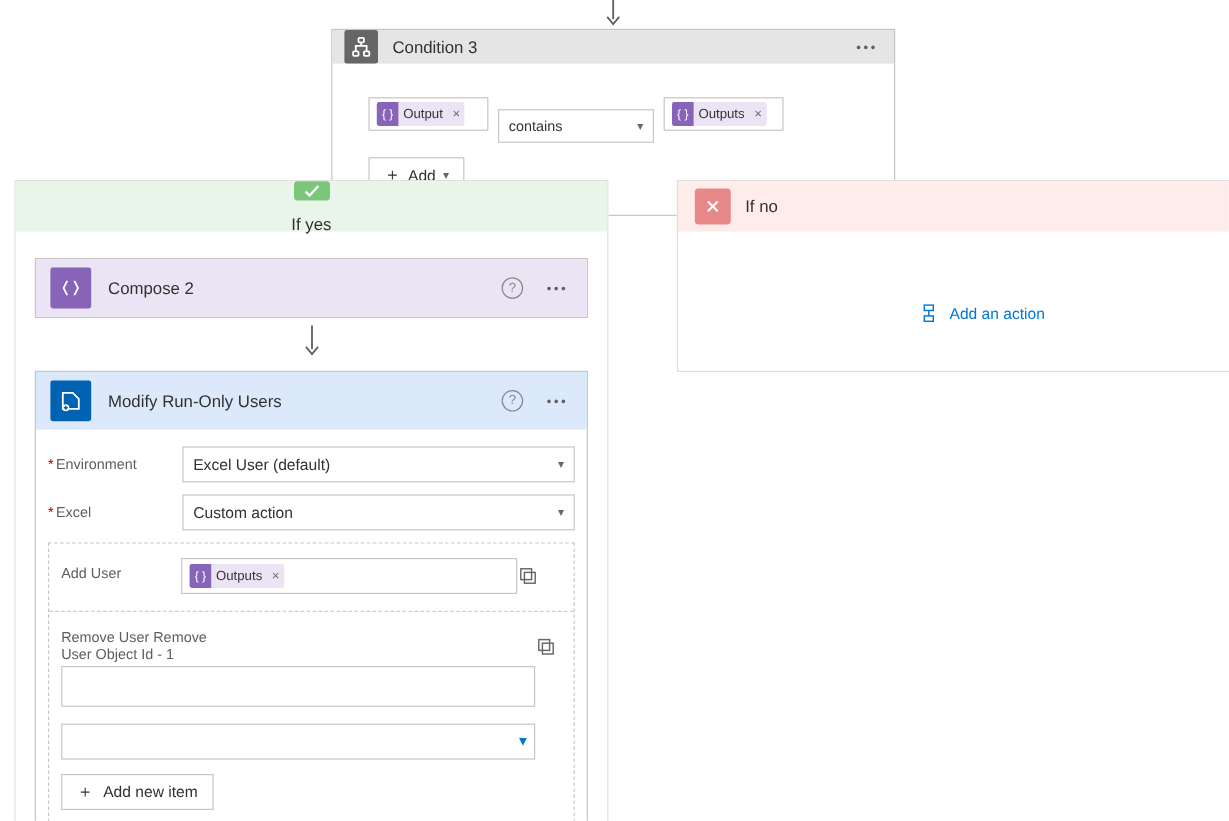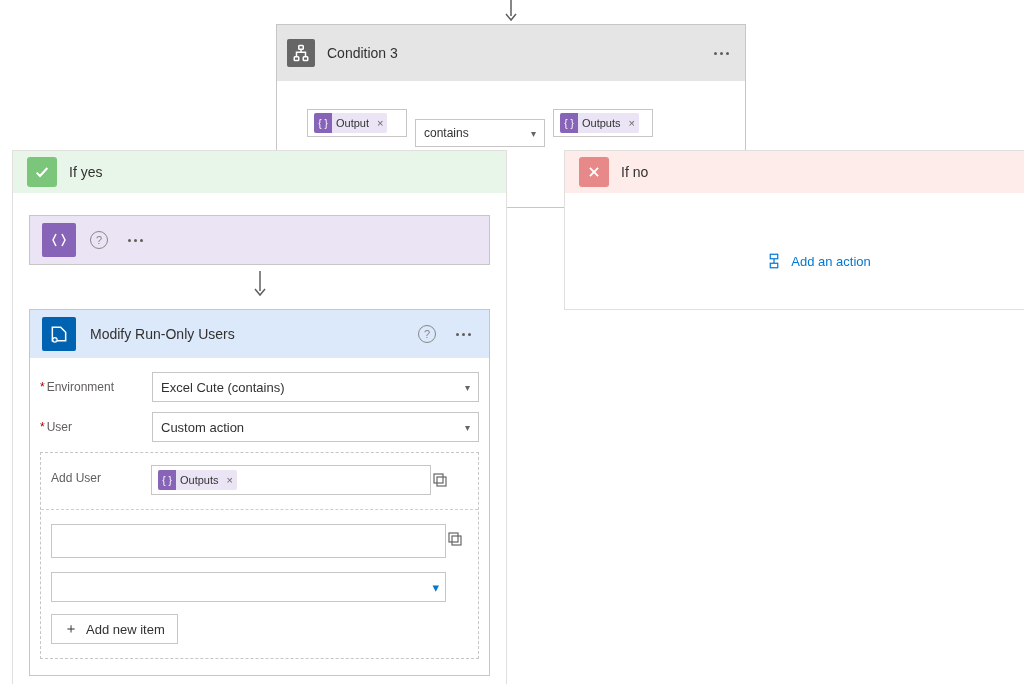--- a/index.html
+++ b/index.html
@@ -27,21 +27,21 @@
   
   .top-arrow { position: absolute; left: 510px; top: 0; height: 24px; width: 2px; }
 
   
   .condition-card {
     position: absolute; left: 276px; top: 24px; width: 470px;
     border: 1px solid var(--border-grey);
     background: #fff;
   }
   .condition-header {
-    display: flex; align-items: center; height: 56px;
+    display: flex; align-items: center; height: 28px;
     background: var(--grey-header);
     padding: 0 10px; gap: 12px;
   }
   .condition-icon {
     width: 28px; height: 28px; display:flex; align-items:center; justify-content:center;
     background: #666; color:#fff; border-radius:2px;
   }
   .condition-title { flex:1; font-size:14px; }
   .dots { display:flex; gap:3px; cursor:pointer; padding:6px;}
   .dots span { width:3px; height:3px; background:#605e5c; border-radius:50%; display:block;}
@@ -59,21 +59,21 @@
 
   
   .branch-yes-card, .branch-no-card {
     position:absolute; top:150px; width:495px;
     border:1px solid var(--border-light);
     background:#fff;
   }
   .branch-yes-card { left:12px; }
   .branch-no-card  { left:564px; width:508px; }
   .branch-header { height:42px; display:flex; align-items:center; padding:0 14px; gap:12px; font-size:14px;}
-  .branch-yes-card .branch-header { background:var(--green-light);}
+  .branch-yes-card .branch-header { background:var(--green-light);flex-direction:column;}
   .branch-no-card  .branch-header { background:var(--red-light);}
   .branch-icon-box { width:30px; height:30px; border-radius:3px; display:flex; align-items:center; justify-content:center; color:#fff;}
   .yes-icon { background:#7cc67c;}
   .no-icon  { background:#e88989;}
 
   .branch-body { padding: 22px 16px 24px 16px; }
 
   .action-card { border:1px solid var(--border-grey); background:#fff;}
   .action-header { height:48px; display:flex; align-items:center; padding:0 12px; gap:14px;}
   .compose-header { background: var(--purple-light);}
@@ -176,20 +176,21 @@
     </div>
     <div class="branch-body">
 
       <div class="action-card">
         <div class="action-header compose-header">
           <div class="action-icon compose-icon">
             <svg width="18" height="18" viewBox="0 0 24 24" fill="none" stroke="#fff" stroke-width="2">
                 <path d="M8 4l-4 8 4 8M16 4l4 8-4 8"></path>
               </svg>
           </div>
+          <div class="action-title">Compose 2</div>
           <div class="help-circle">?</div>
           <div class="dots">
               <span></span>
               <span></span>
               <span></span>
             </div>
         </div>
       </div>
 
       <div class="arrow-between">
@@ -214,26 +215,26 @@
               <span></span>
               <span></span>
               <span></span>
             </div>
         </div>
 
         <div class="modify-body">
           <div class="form-row">
             <div class="form-label req">Environment</div>
             <div class="form-select">
-              <span>Excel Cute (contains)</span>
+              <span>Excel User (default)</span>
               <span class="chev">▾</span>
             </div>
           </div>
           <div class="form-row">
-            <div class="form-label req">User</div>
+            <div class="form-label req">Excel</div>
             <div class="form-select">
               <span>Custom action</span>
               <span class="chev">▾</span>
             </div>
           </div>
 
           <div class="dashed-section">
             <div class="dashed-row">
               <div class="dashed-label">Add User</div>
               <div class="dashed-input" style="max-width:280px;">
@@ -248,20 +249,21 @@
                     <rect x="4" y="4" width="12" height="12"></rect>
                     <rect x="8" y="8" width="12" height="12"></rect>
                   </svg>
               </div>
             </div>
 
             <div class="inner-divider"></div>
 
             <div class="dashed-row">
               <div style="flex:1;">
+                <div class="small-label">Remove User Remove User Object Id - 1</div>
                 <div class="dashed-input tall" style="max-width:395px;"></div>
               </div>
               <div class="switch-icon">
                 <svg width="18" height="18" viewBox="0 0 24 24" fill="none" stroke="#666" stroke-width="1.6">
                     <rect x="4" y="4" width="12" height="12"></rect>
                     <rect x="8" y="8" width="12" height="12"></rect>
                   </svg>
               </div>
             </div>
 

